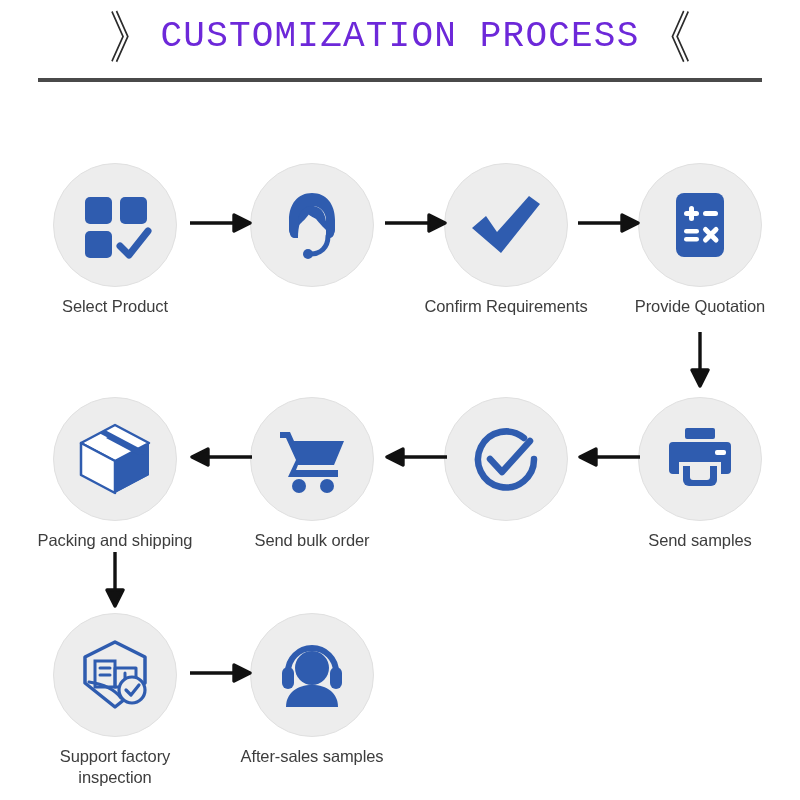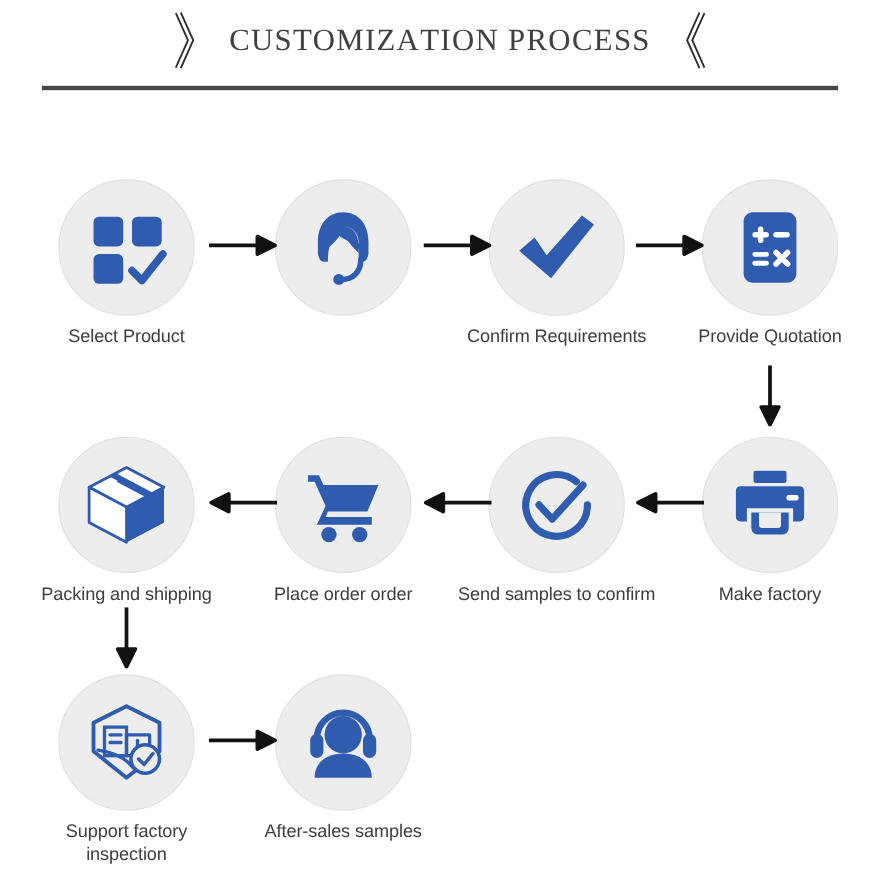--- a/index.html
+++ b/index.html
@@ -36,25 +36,25 @@
   }
   .chev {
     font-size: 46px;
     line-height: 46px;
     color: #2b2b2b;
     font-family: "DejaVu Sans", sans-serif;
     font-weight: 400;
     transform: scaleY(1.25);
   }
   #title-text {
-    font-size: 28px;
+    font-size: 36px;
     line-height: 44px;
     letter-spacing: 1.2px;
-    color: #404040;
-    font-family: Liberation Serif, serif;
+    color: #6d28d9;
+    font-family: Liberation Mono, monospace;
     font-weight: 400;
     white-space: nowrap;
   }
   #title-rule {
     position: absolute;
     left: 38px;
     top: 78px;
     width: 724px;
     height: 4px;
     background: #4a4a4a;
@@ -169,42 +169,41 @@
   <div class="node" style="left:610px; top:397px;">
     <div class="disc">
       <svg width="78" height="78" viewBox="0 0 78 78">
         <rect x="24" y="8" width="30" height="11" rx="2" fill="#2f5caf"></rect>
         <path d="M12 22 h54 a4 4 0 0 1 4 4 v24 a4 4 0 0 1 -4 4 h-6 v-12 h-42 v12 h-6 a4 4 0 0 1 -4 -4 v-24 a4 4 0 0 1 4 -4 z" fill="#2f5caf"></path>
         <rect x="54" y="30" width="11" height="5" rx="2" fill="#ffffff"></rect>
         <path d="M22 46 h34 v14 a6 6 0 0 1 -6 6 h-22 a6 6 0 0 1 -6 -6 z" fill="#2f5caf"></path>
         <path d="M29 46 h20 v11 a3 3 0 0 1 -3 3 h-14 a3 3 0 0 1 -3 -3 z" fill="#ededed"></path>
       </svg>
     </div>
-    <div class="node-label">Make factory</div>
+    <div class="node-label">Send samples</div>
   </div>
 
   <div class="node" style="left:416px; top:397px;">
     <div class="disc">
       <svg width="80" height="80" viewBox="0 0 80 80">
         <path d="M58 19 A28 28 0 1 0 68 40" fill="none" stroke="#2f5caf" stroke-width="6.5" stroke-linecap="round"></path>
         <path d="M24 40 L36 53 L64 22" fill="none" stroke="#2f5caf" stroke-width="6.5" stroke-linecap="round" stroke-linejoin="round"></path>
       </svg>
     </div>
-    <div class="node-label">Send samples to confirm</div>
   </div>
 
   <div class="node" style="left:222px; top:397px;">
     <div class="disc">
       <svg width="80" height="80" viewBox="0 0 80 80">
         <path d="M8 13 h10 l4 9 h50 l-10 24 h-36 l-2 5 h42 v7 h-50 l8 -17 l-10 -22 h-6 z" fill="#2f5caf"></path>
         <circle cx="27" cy="67" r="7" fill="#2f5caf"></circle>
         <circle cx="55" cy="67" r="7" fill="#2f5caf"></circle>
       </svg>
     </div>
-    <div class="node-label">Place order order</div>
+    <div class="node-label">Send bulk order</div>
   </div>
 
   <div class="node" style="left:25px; top:397px;">
     <div class="disc">
       <svg width="80" height="80" viewBox="0 0 80 80">
         <path d="M40 6 L74 24 L74 56 L40 74 L6 56 L6 24 Z" fill="#2f5caf"></path>
         <path d="M40 6 L74 24 L40 42 L6 24 Z" fill="#ffffff" stroke="#2f5caf" stroke-width="2.5" stroke-linejoin="round"></path>
         <path d="M6 24 L40 42 L40 74 L6 56 Z" fill="#ffffff" stroke="#2f5caf" stroke-width="2.5" stroke-linejoin="round"></path>
         <path d="M40 42 L74 24 L74 56 L40 74 Z" fill="#2f5caf"></path>
         <path d="M30 11 L64 29 L58 32 L24 14 Z" fill="#2f5caf"></path>

